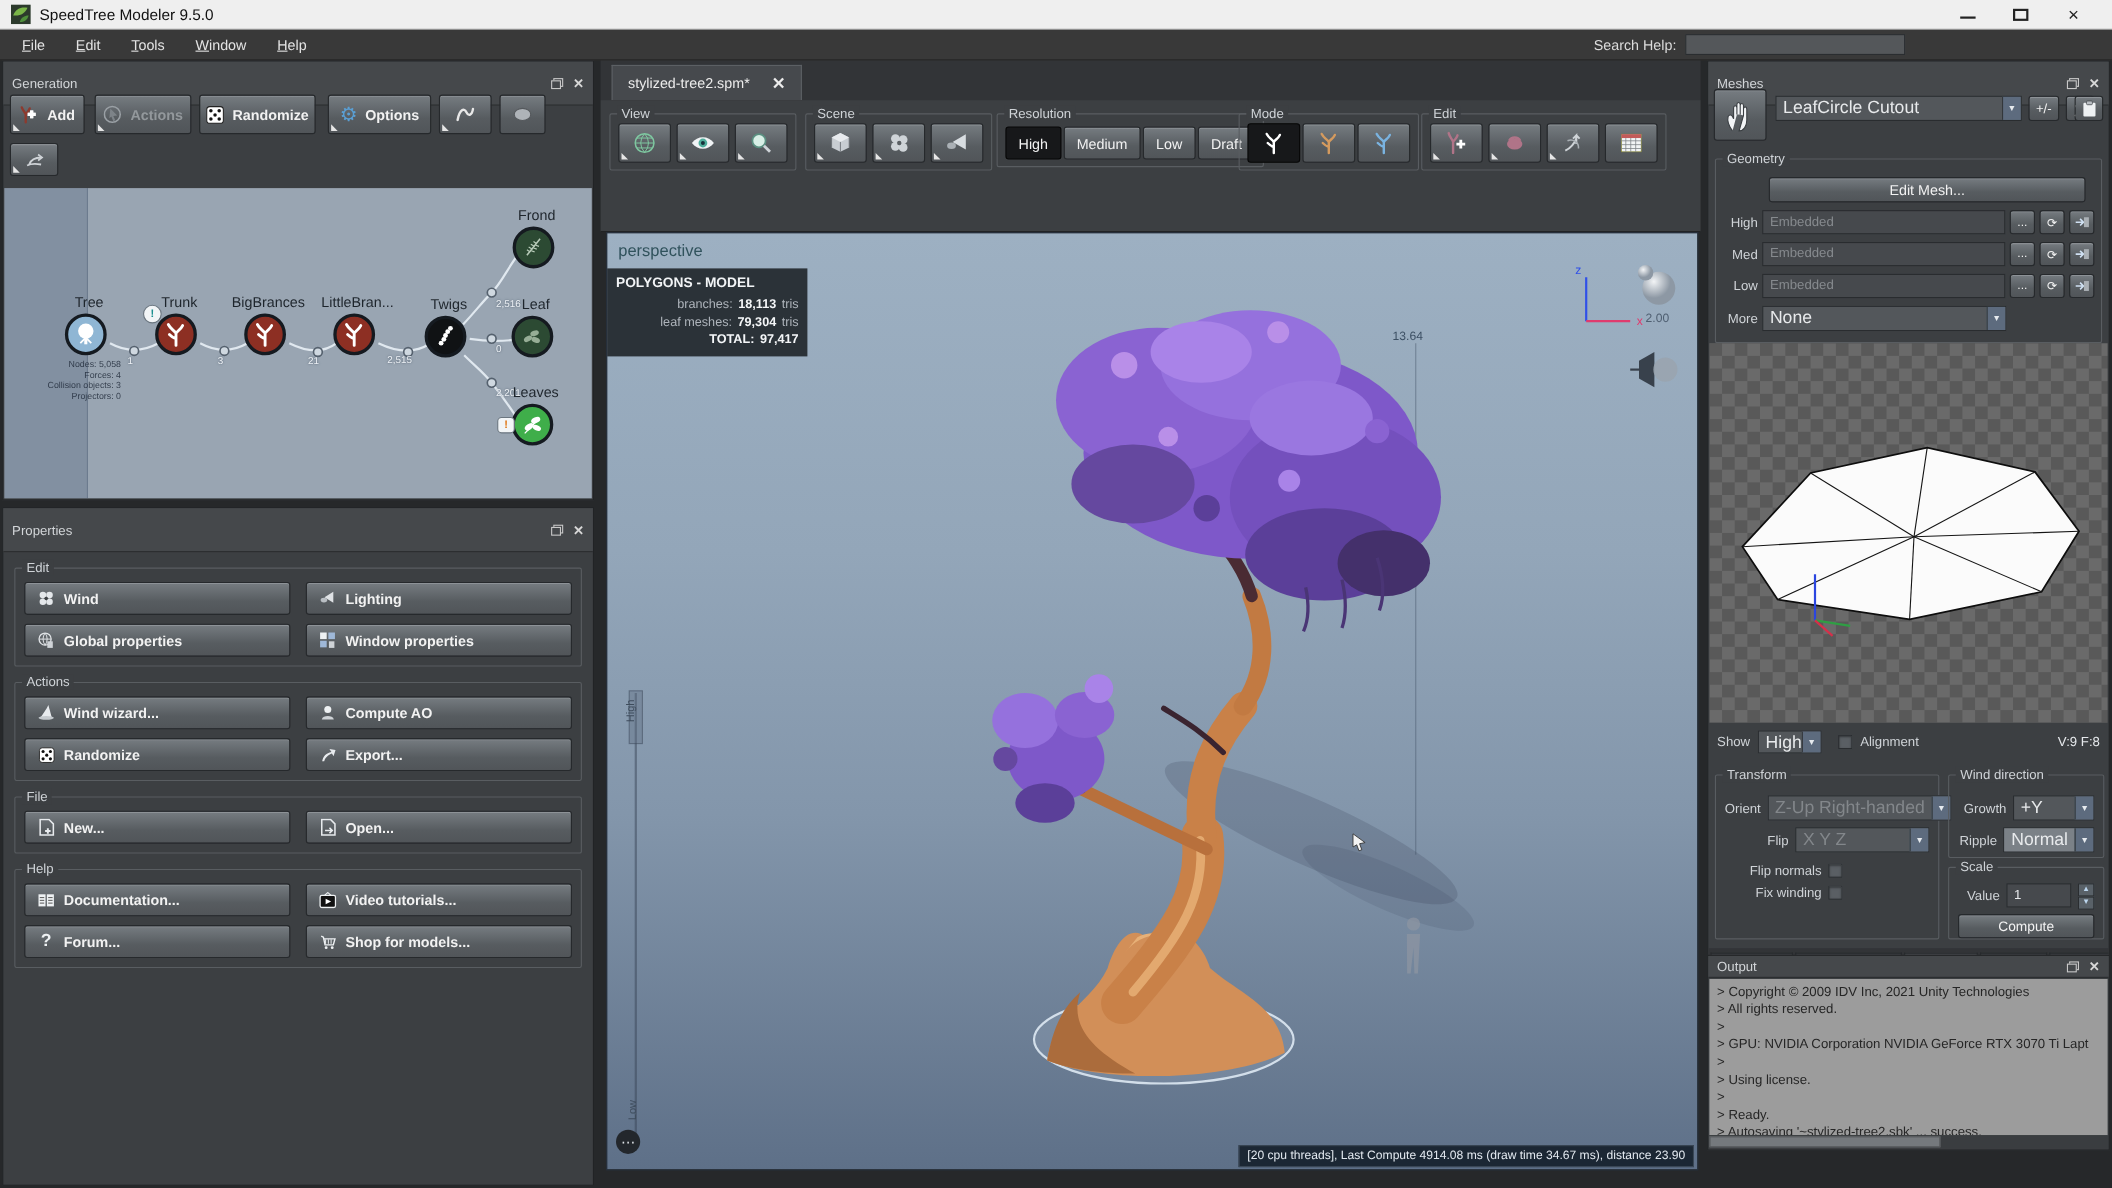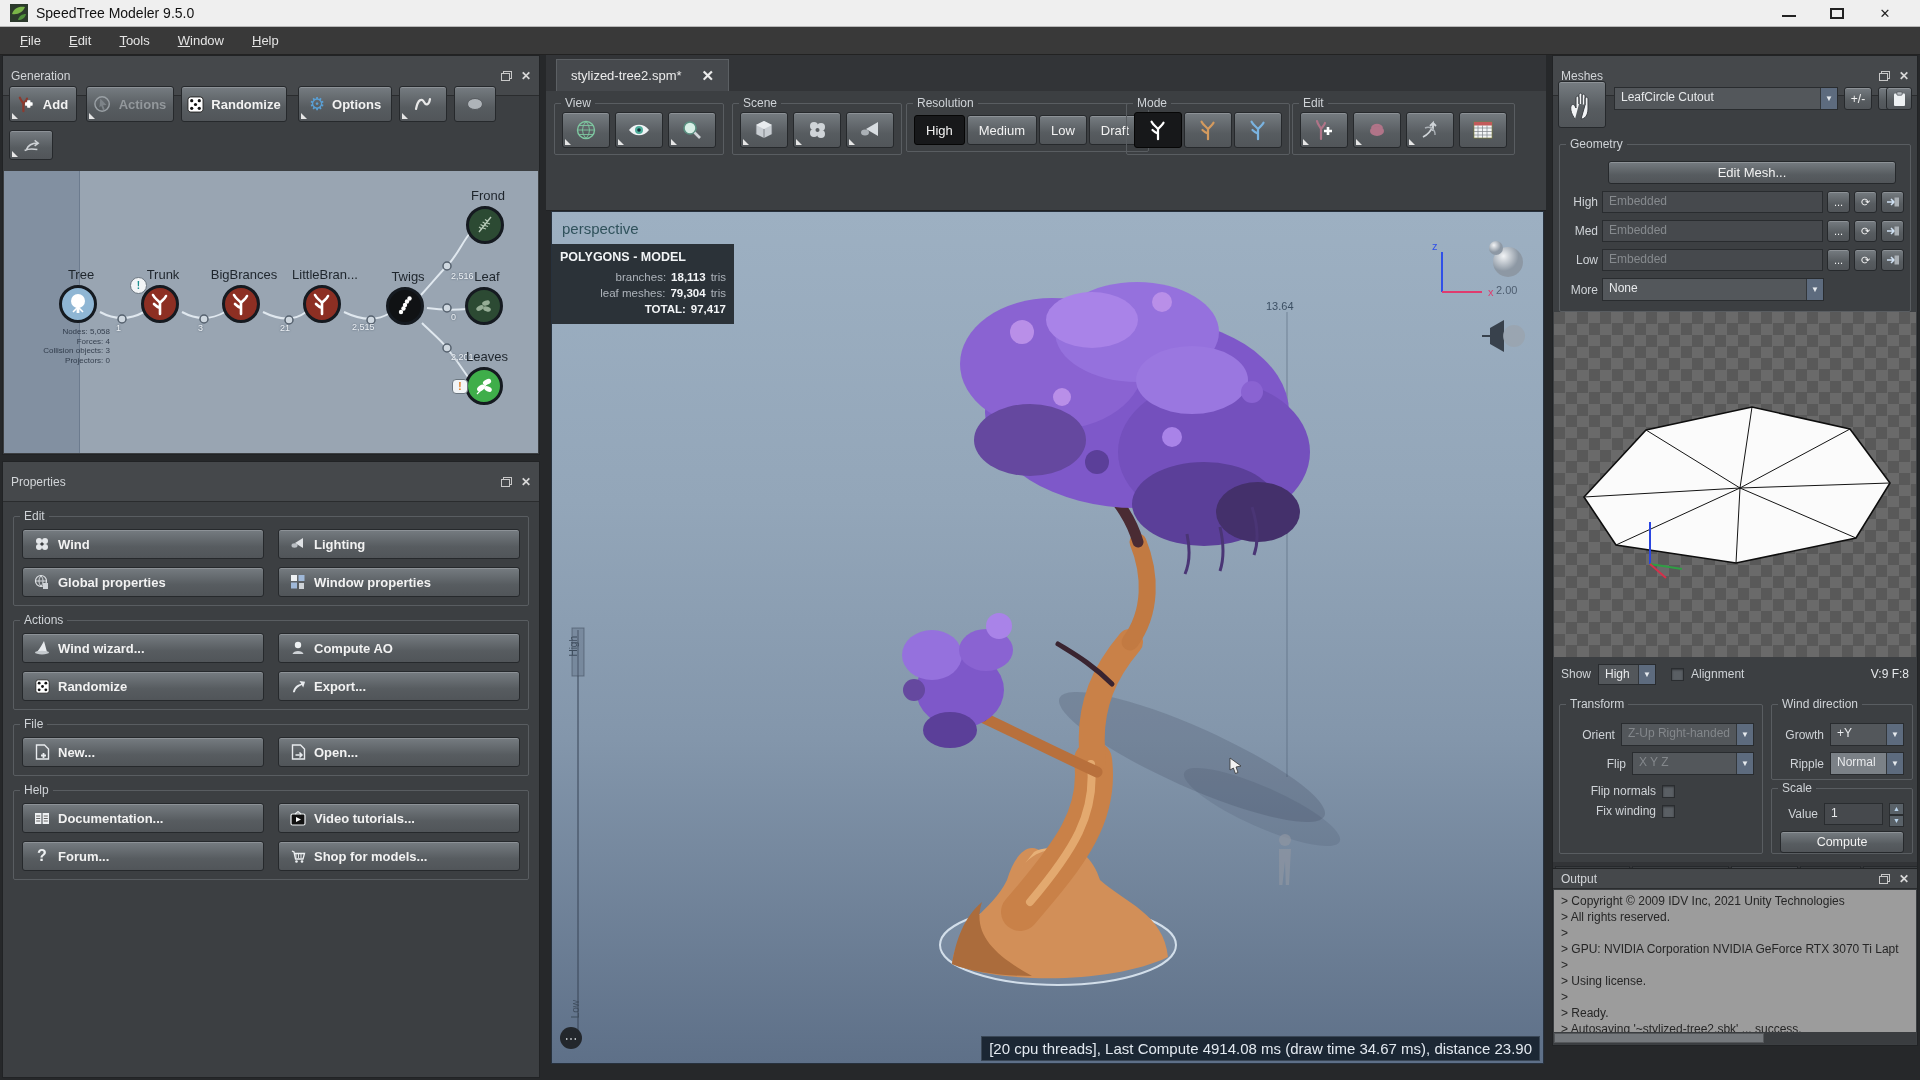--- a/index.html
+++ b/index.html
@@ -80,32 +80,32 @@
 
   
   .viewport { position:absolute; top:156px; left:5px; width:993px; height:853px;
     background:linear-gradient(#9db0c2, #93a6b9 34%, #8396ab 62%, #5e7088); border:1px solid #27313d; }
   .cam-label { position:absolute; left:10px; top:8px; font-size:15px; color:#30525c; }
   .poly-box { position:absolute; left:0; top:32px; width:182px; background:rgba(34,39,45,.92); padding:6px 8px 7px; }
   .poly-title { color:#f2f4f6; font-size:12.5px; font-weight:bold; margin-bottom:5px; }
   .poly-row { display:flex; justify-content:flex-end; gap:5px; font-size:11.5px; line-height:16px; color:#aeb4bb; }
   .poly-row b { color:#f4f6f8; }
   .vstatus { position:absolute; right:3px; bottom:2px; background:rgba(18,28,40,.88); border:1px solid #3a4756;
-    color:#e3e9f0; font-size:15px; padding:3px 7px; white-space:nowrap; }
+    color:#e3e9f0; font-size:11px; padding:3px 7px; white-space:nowrap; }
   .more-btn { position:absolute; left:8px; bottom:14px; width:22px; height:22px; border-radius:50%;
     background:#23272c; color:#dfe3e7; display:flex; align-items:center; justify-content:center; font-size:13px; }
   .measure { position:absolute; left:714px; top:88px; font-size:11px; color:#3c4f63; }
   .zoomval { position:absolute; left:944px; top:72px; font-size:11px; color:#4e5e70; }
   .slider-lab { position:absolute; font-size:10px; color:#3e4c5c; writing-mode:vertical-rl; transform:rotate(180deg); }
 
   
   .mesh-row { position:absolute; top:25px; left:5px; right:5px; height:48px; }
   .hand-btn { position:absolute; left:0; top:0; width:48px; height:47px; }
   .dd { display:flex; align-items:stretch; background:#53575b; border:1px solid #292c2f; height:23px; }
-  .dd .val { flex:1; padding:2px 6px; font-size:12px; color:#e8eaec; white-space:nowrap; overflow:hidden; }
+  .dd .val { flex:1; padding:2px 6px; font-size:16px; color:#e8eaec; white-space:nowrap; overflow:hidden; }
   .dd .arr { width:17px; background:#5d6b7e; border-left:1px solid #33373b; display:flex; align-items:center;
     justify-content:center; font-size:8px; color:#e6eaee; }
   .dd.gray .val { color:#83878b; }
   .sq-btn { height:23px; font-size:12px; font-weight:normal; }
   .geo { position:absolute; top:88px; left:6px; right:6px; height:168px; padding:14px 6px 8px; }
   .geo-row { display:flex; align-items:center; gap:4px; margin-top:7px; }
   .geo-row .rlab { width:32px; text-align:right; font-size:12px; color:#cfd3d7; }
   .field { flex:1; height:22px; background:#46494d; border:1px solid #292c2f; color:#868a8e;
     font-size:12px; padding:2px 6px; }
   .mini { width:23px; height:22px; font-size:11px; font-weight:normal; }
@@ -155,20 +155,24 @@
       <span class="wc">✕</span>
     </div>
   </div>
 
   <div class="menubar">
     <span class="menu-item">File</span>
     <span class="menu-item">Edit</span>
     <span class="menu-item">Tools</span>
     <span class="menu-item">Window</span>
     <span class="menu-item">Help</span>
+    <div class="search-wrap">
+      <span class="search-label">Search Help:</span>
+      <input class="search-input" style="">
+    </div>
   </div>
 
   <div class="panel" style="left:2px; top:55px; width:538px; height:400px;">
     <div class="phead">
       <span>Generation</span>
       <span class="picons">
         <span class="float-ic"></span>
         <span class="x-ic">✕</span>
       </span>
     </div>

